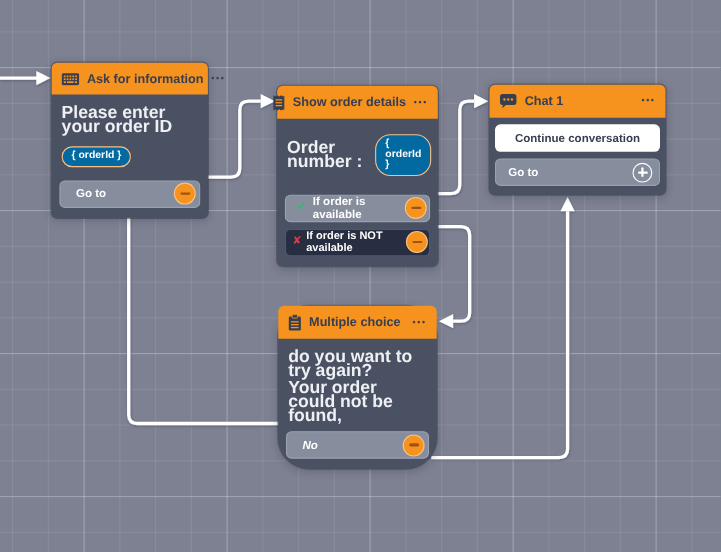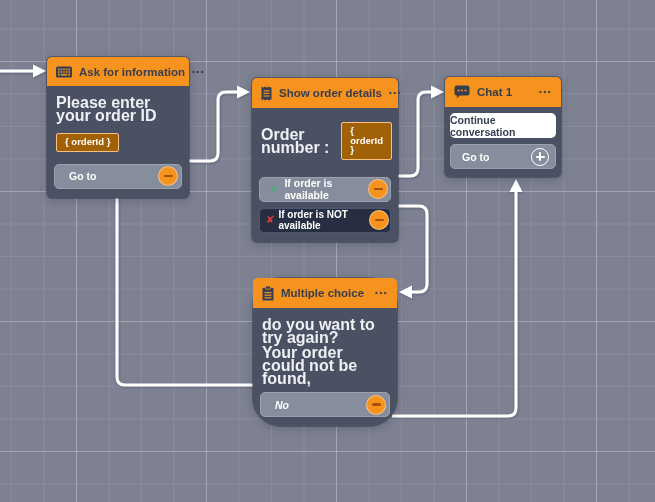--- a/index.html
+++ b/index.html
@@ -22,30 +22,30 @@
   }
   .node-header{
     height:29px;background:#f6921e;border-radius:5px 5px 0 0;
     display:flex;align-items:center;gap:7px;padding:0 9px;
   }
   .node-title{flex:1;font-size:11.5px;font-weight:bold;color:#363e50;white-space:nowrap;}
   .menu-dots{font-size:8px;font-weight:bold;color:#363e50;letter-spacing:1.5px;cursor:pointer;line-height:1;}
   .node-body{padding:8px 6px 9px 6px;}
   .body-text{font-size:16px;font-weight:bold;color:#eef0f4;margin:2px 3px 0 3px;line-height:13px;}
   .chip{
-    display:inline-block;background:#a16207;border:1px solid #f9c083;border-radius:2px;
+    display:inline-block;background:#0369a1;border:1px solid #f9c083;border-radius:14px;
     padding:3px 8px 4px 8px;color:#fff;font-size:9.5px;font-weight:bold;line-height:1;
   }
   .btn{
     position:relative;height:25px;border-radius:5px;display:flex;align-items:center;
     font-size:10.5px;font-weight:bold;color:#fff;box-sizing:border-box;cursor:pointer;
   }
   .btn-gray{background:#868d9c;border:1px solid #9ba1af;}
   .btn-dark{background:#272e41;border:1px solid #4d5572;}
-  .btn-white{background:#ffffff;color:#363e50;}
+  .btn-white{background:#ffffff;color:#363e50;justify-content:center;}
   .minus-chip{
     width:20px;height:20px;border-radius:50%;background:#f6921e;
     border:1.5px solid rgba(255,235,210,0.55);box-sizing:border-box;
     margin-left:auto;flex:none;display:flex;align-items:center;justify-content:center;cursor:pointer;
   }
   .minus-bar{width:9px;height:2.5px;border-radius:2px;background:#a5500f;}
   .plus-chip{
     width:18px;height:18px;border-radius:50%;border:1.5px solid #ffffff;box-sizing:border-box;
     margin-left:auto;flex:none;position:relative;cursor:pointer;
   }
@@ -119,21 +119,21 @@
     <div class="btn btn-gray" style="margin:12px 1px 0 1px;padding:0 3px 0 14px;">
       <span>Go to</span>
       <span class="minus-chip">
           <span class="minus-bar"></span>
         </span>
     </div>
   </div>
 </div>
 
 <div class="node" style="left:252px;top:78px;width:146px;">
-  <div class="node-header" style="height:30px;">
+  <div class="node-header" style="height:30px;justify-content:flex-end;">
     <svg class="hicon" width="11" height="15" viewBox="0 0 11 15">
       <path d="M0.5 0.5 L2.3 1.7 L4.1 0.5 L5.9 1.7 L7.7 0.5 L9.5 1.7 L10.5 1 V14 L9.5 13.3 L7.7 14.5 L5.9 13.3 L4.1 14.5 L2.3 13.3 L0.5 14.5 Z" fill="#363e50"></path>
       <g fill="#f6921e">
           <rect x="2.5" y="4.2" width="6" height="1.2"></rect>
           <rect x="2.5" y="6.8" width="6" height="1.2"></rect>
           <rect x="2.5" y="9.4" width="6" height="1.2"></rect>
         </g>
     </svg>
     <span class="node-title">Show order details</span>
     <span class="menu-dots">•••</span>
@@ -153,21 +153,21 @@
     <div class="btn btn-dark" style="margin:6px 1px 0 1px;padding:0 1px 0 6px;gap:4px;font-size:10px;">
       <span class="mark mark-cross">✘</span>
       <span>If order is NOT available</span>
       <span class="minus-chip">
           <span class="minus-bar"></span>
         </span>
     </div>
   </div>
 </div>
 
-<div class="node" style="left:445px;top:77px;width:116px;">
+<div class="node" style="left:445px;top:77px;width:160px;">
   <div class="node-header" style="height:30px;">
     <svg class="hicon" width="16" height="14" viewBox="0 0 16 14">
       <path d="M3 0.5 H13 Q15.5 0.5 15.5 3 V8 Q15.5 10.5 13 10.5 H6 L2.5 13.3 L3.2 10.5 H3 Q0.5 10.5 0.5 8 V3 Q0.5 0.5 3 0.5 Z" fill="#363e50"></path>
       <g fill="#f6921e">
           <circle cx="4.6" cy="5.5" r="1.1"></circle>
           <circle cx="8" cy="5.5" r="1.1"></circle>
           <circle cx="11.4" cy="5.5" r="1.1"></circle>
         </g>
     </svg>
     <span class="node-title">Chat 1</span>

